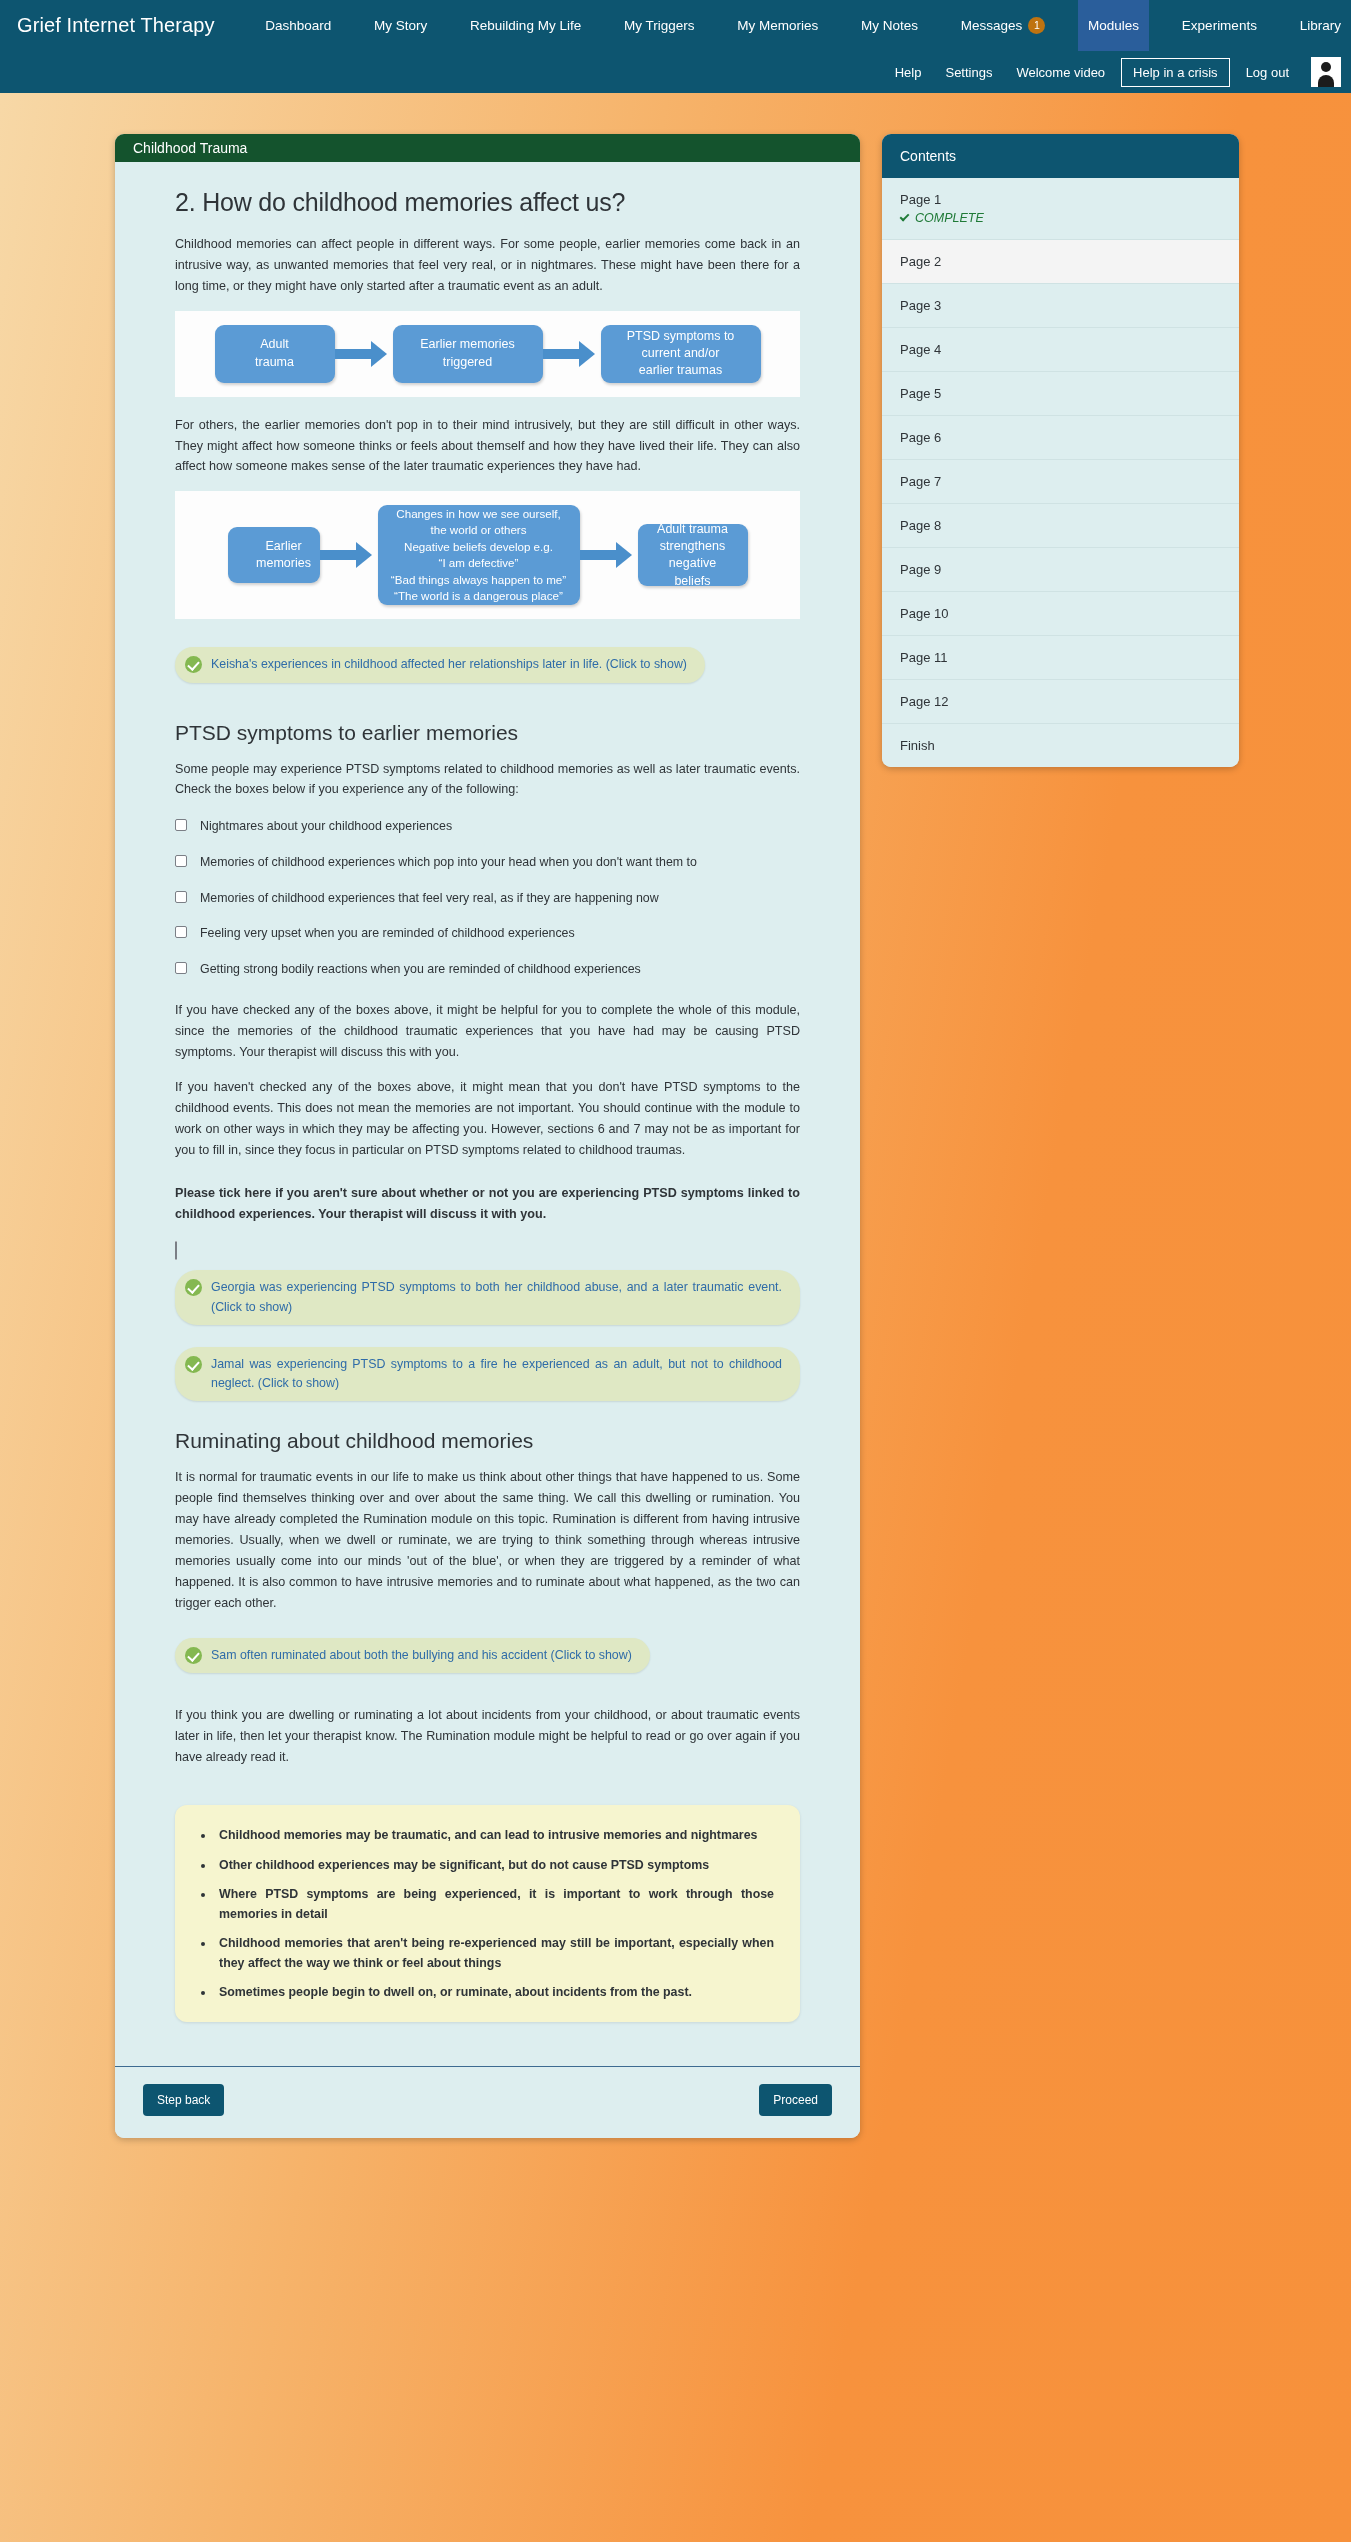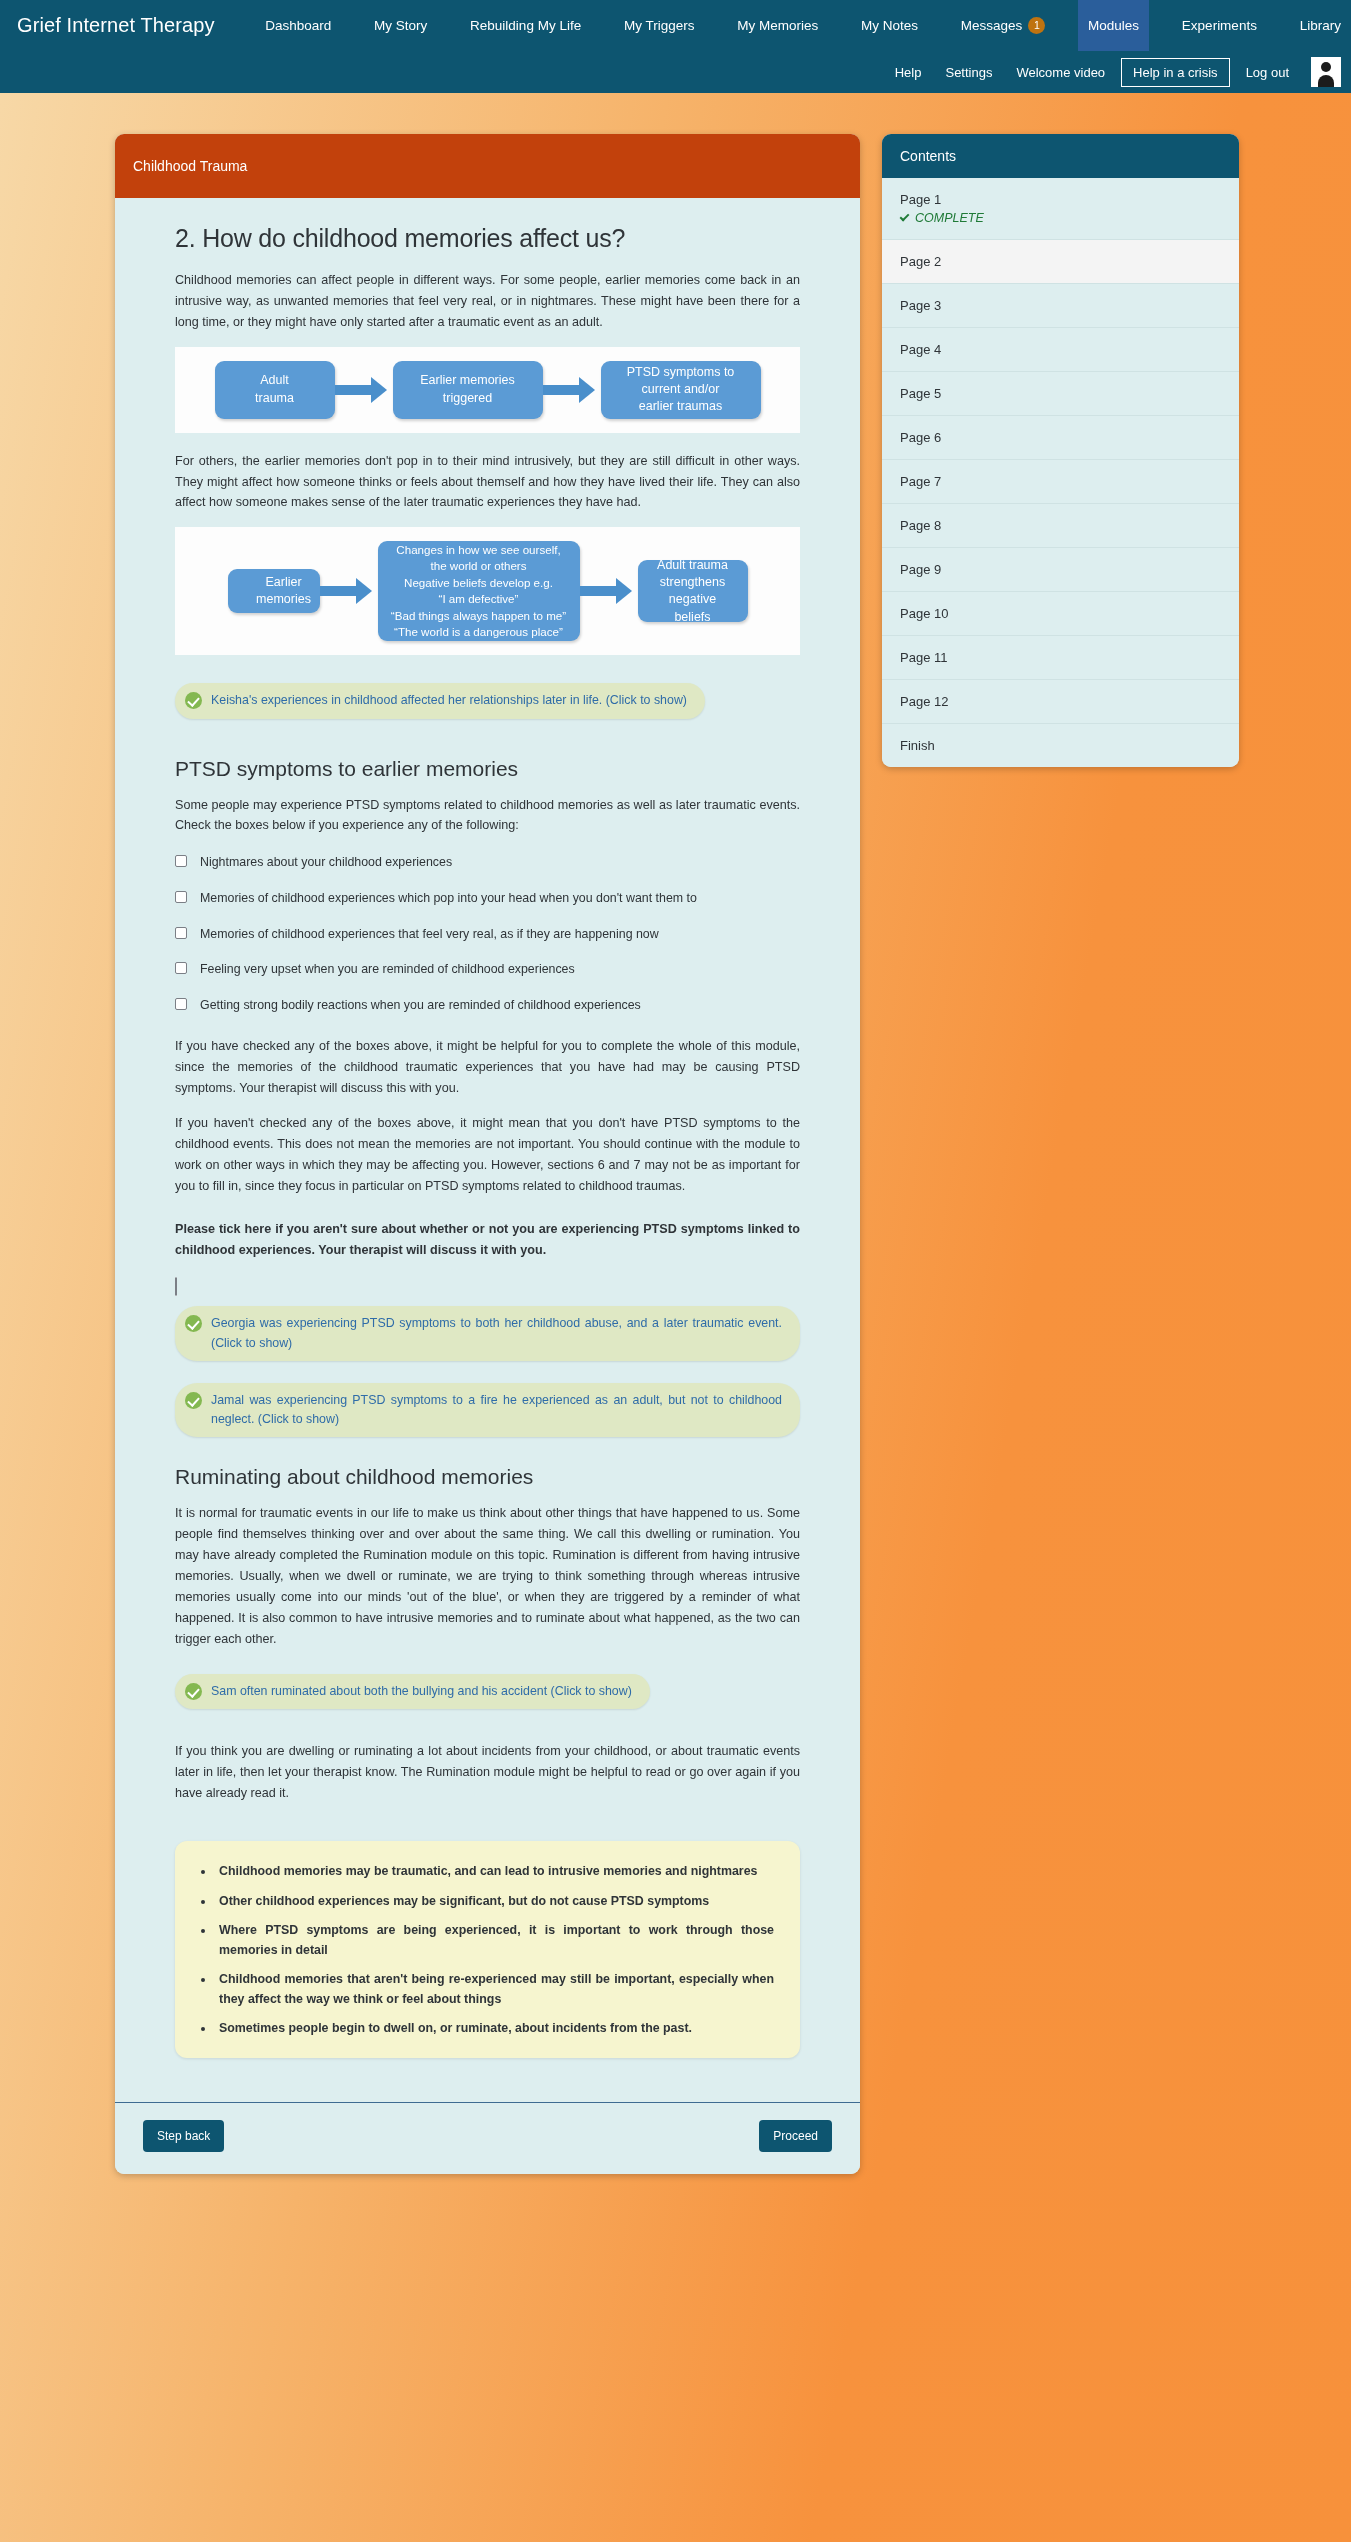--- a/index.html
+++ b/index.html
@@ -111,24 +111,24 @@
 
   
   .main-card {
     width: 745px;
     border-radius: 9px;
     overflow: hidden;
     box-shadow: 0 2px 7px rgba(0,0,0,.22);
     background: #ddeeef;
   }
   .card-header {
-    background: #c2410c;
+    background: #14532d;
     color: #fff;
     font-size: 14px;
-    padding: 24px 18px;
+    padding: 6px 18px;
   }
   .card-body {
     background: #ddeeef;
     padding: 26px 60px 30px 60px;
   }
   h1.section-title {
     font-size: 25px;
     font-weight: normal;
     color: #2f3438;
     margin-bottom: 17px;
@@ -168,21 +168,21 @@
     line-height: 1.38;
     padding: 12px 12px;
     display: flex;
     align-items: center;
     justify-content: center;
     box-shadow: 1px 2px 3px rgba(0,0,0,.18);
   }
   .dbox.b1 { width: 120px; height: 58px; }
   .dbox.b2 { width: 150px; height: 58px; }
   .dbox.b3 { width: 160px; height: 58px; }
-  .dbox.d2a { width: 92px; height: 44px; padding-left: 32px; }
+  .dbox.d2a { width: 92px; height: 56px; padding-left: 32px; }
   .dbox.d2b { width: 202px; height: 100px; font-size: 11.6px; line-height: 1.42; }
   .dbox.d2c { width: 110px; height: 62px; }
   .arrow {
     width: 58px;
     height: 26px;
     position: relative;
     flex: none;
   }
   .arrow .shaft {
     position: absolute;

